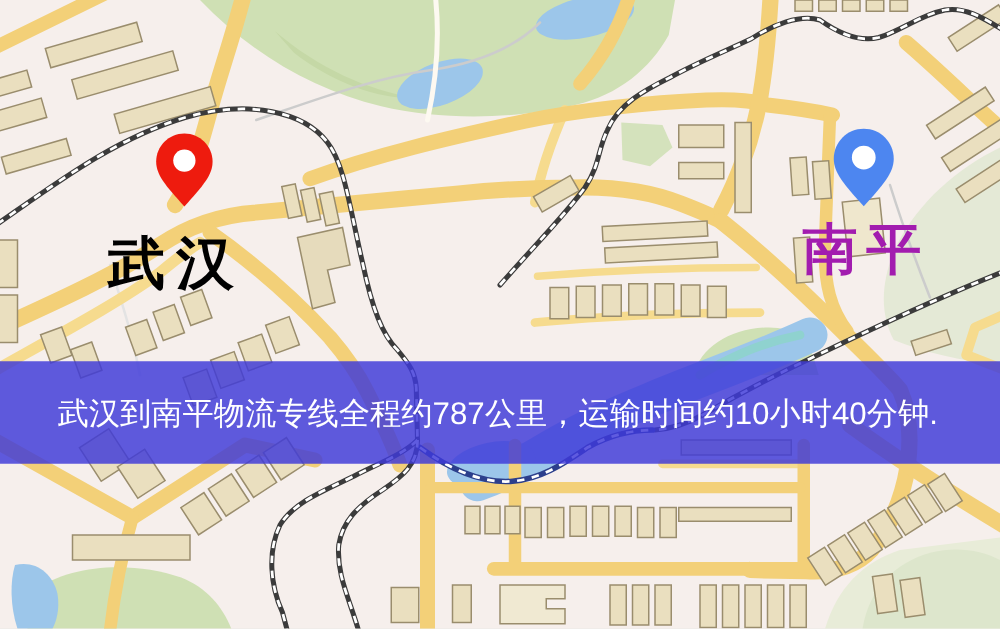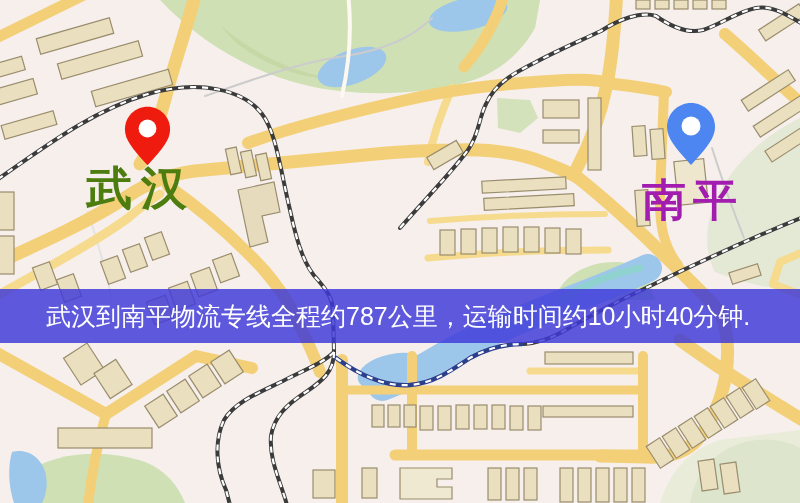--- a/index.html
+++ b/index.html
@@ -10,24 +10,24 @@
   }
   .stage svg.map{position:absolute;left:0;top:0;width:800px;height:503px;display:block;}
   .pin{position:absolute;}
   .pin svg{display:block;width:100%;height:100%;}
   .pin-origin{left:124px;top:104px;width:47px;height:64px;}
   .pin-dest{left:666px;top:102px;width:50px;height:64px;}
   .map-label{
     position:absolute;font-weight:700;font-size:46px;line-height:1;
     letter-spacing:9px;white-space:nowrap;
   }
-  .label-origin{left:86px;top:165px;color:#4d7c0f;}
+  .label-origin{left:86px;top:187px;color:#000000;}
   .label-dest{left:642px;top:178px;color:#a21caf;font-size:44px;letter-spacing:7px;}
   .banner{
-    position:absolute;left:0;right:0;top:289px;height:54px;
+    position:absolute;left:0;right:0;top:289px;height:82px;
     background:rgba(62,58,216,0.83);
     display:flex;align-items:center;
     color:#fff;font-size:25px;padding-left:46px;box-sizing:border-box;
     white-space:nowrap;
   }
 </style>
 </head>
 <body>
 
 <div class="stage">

